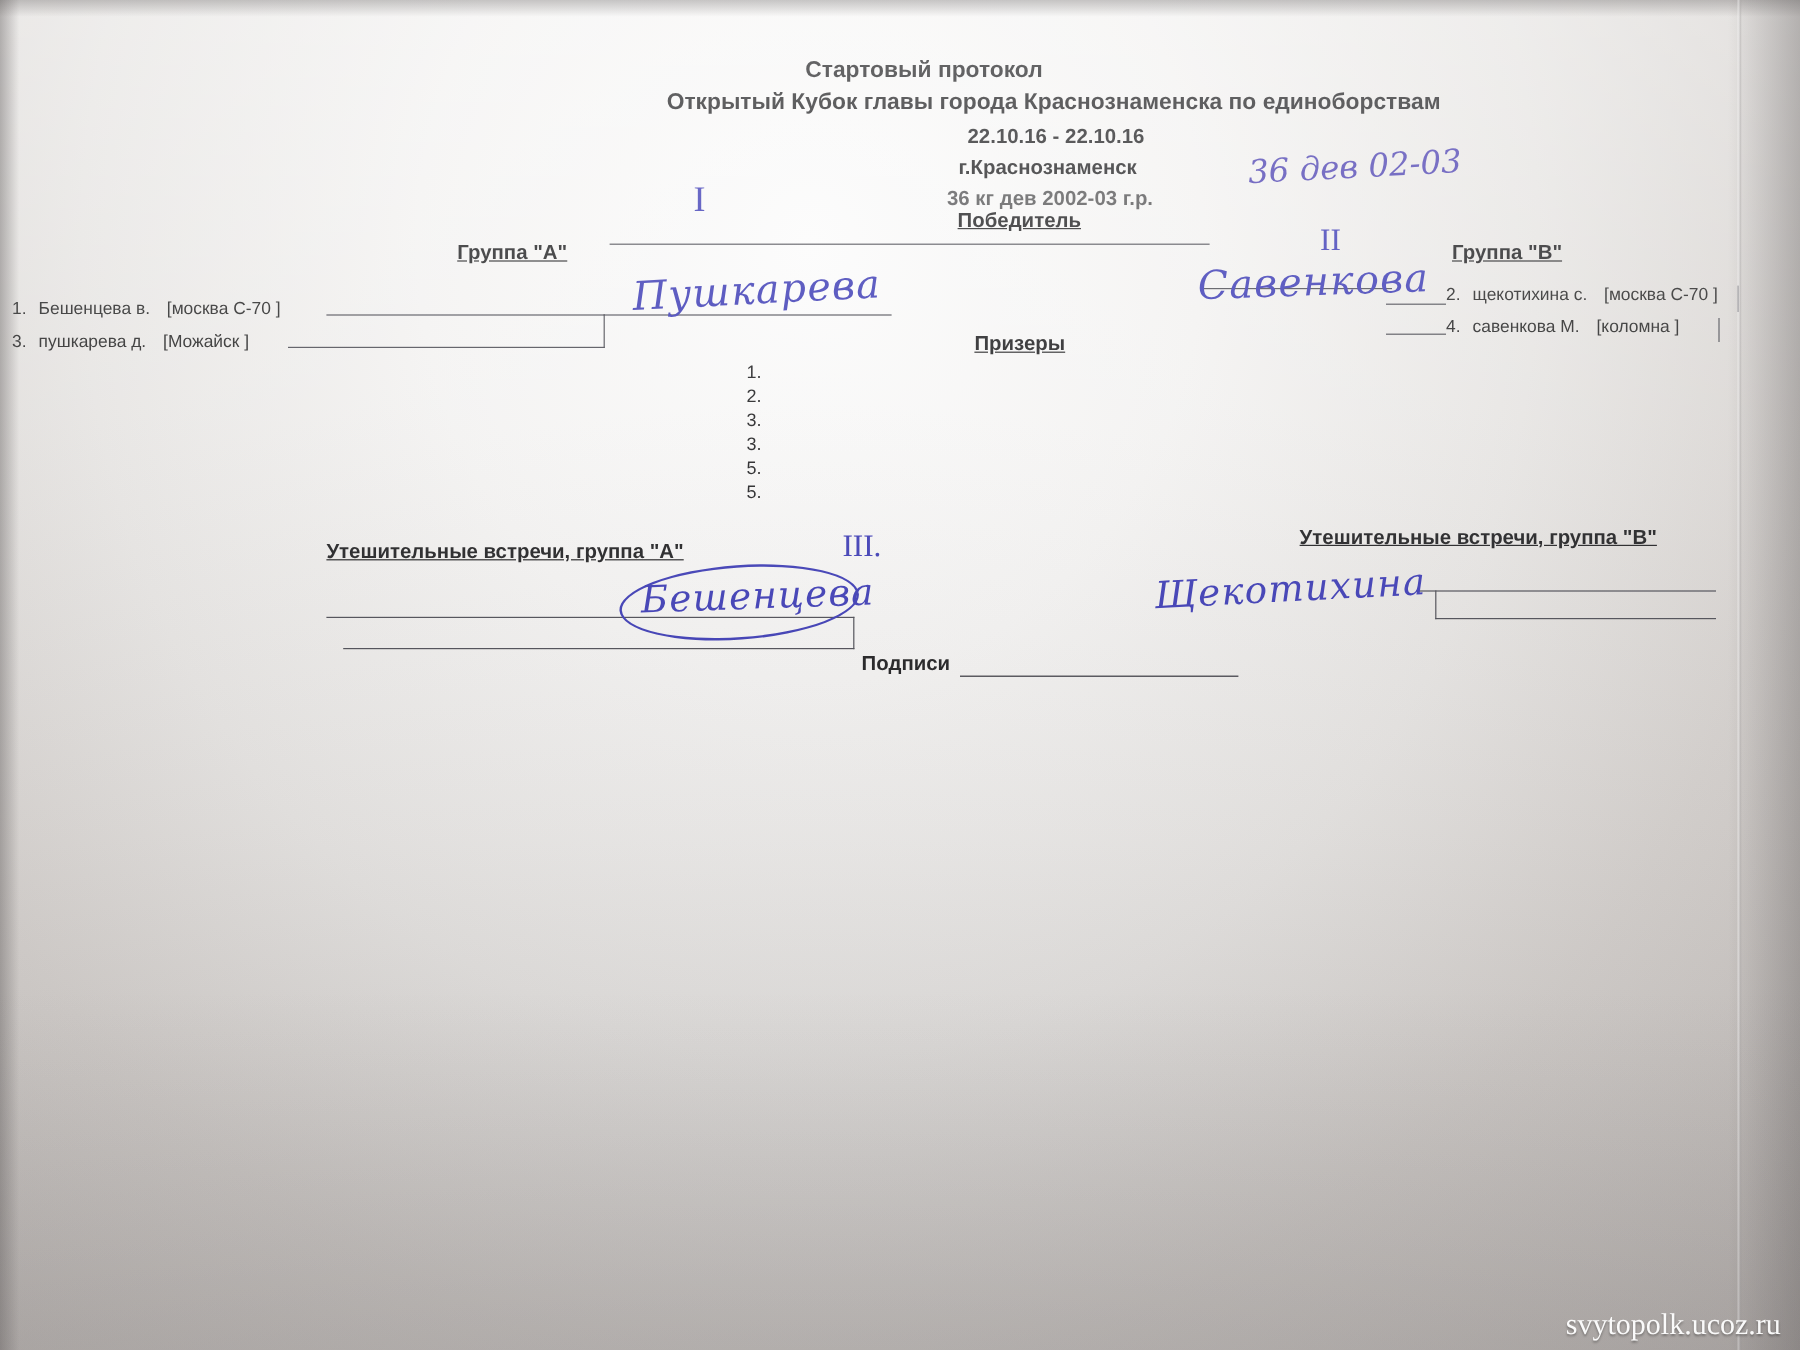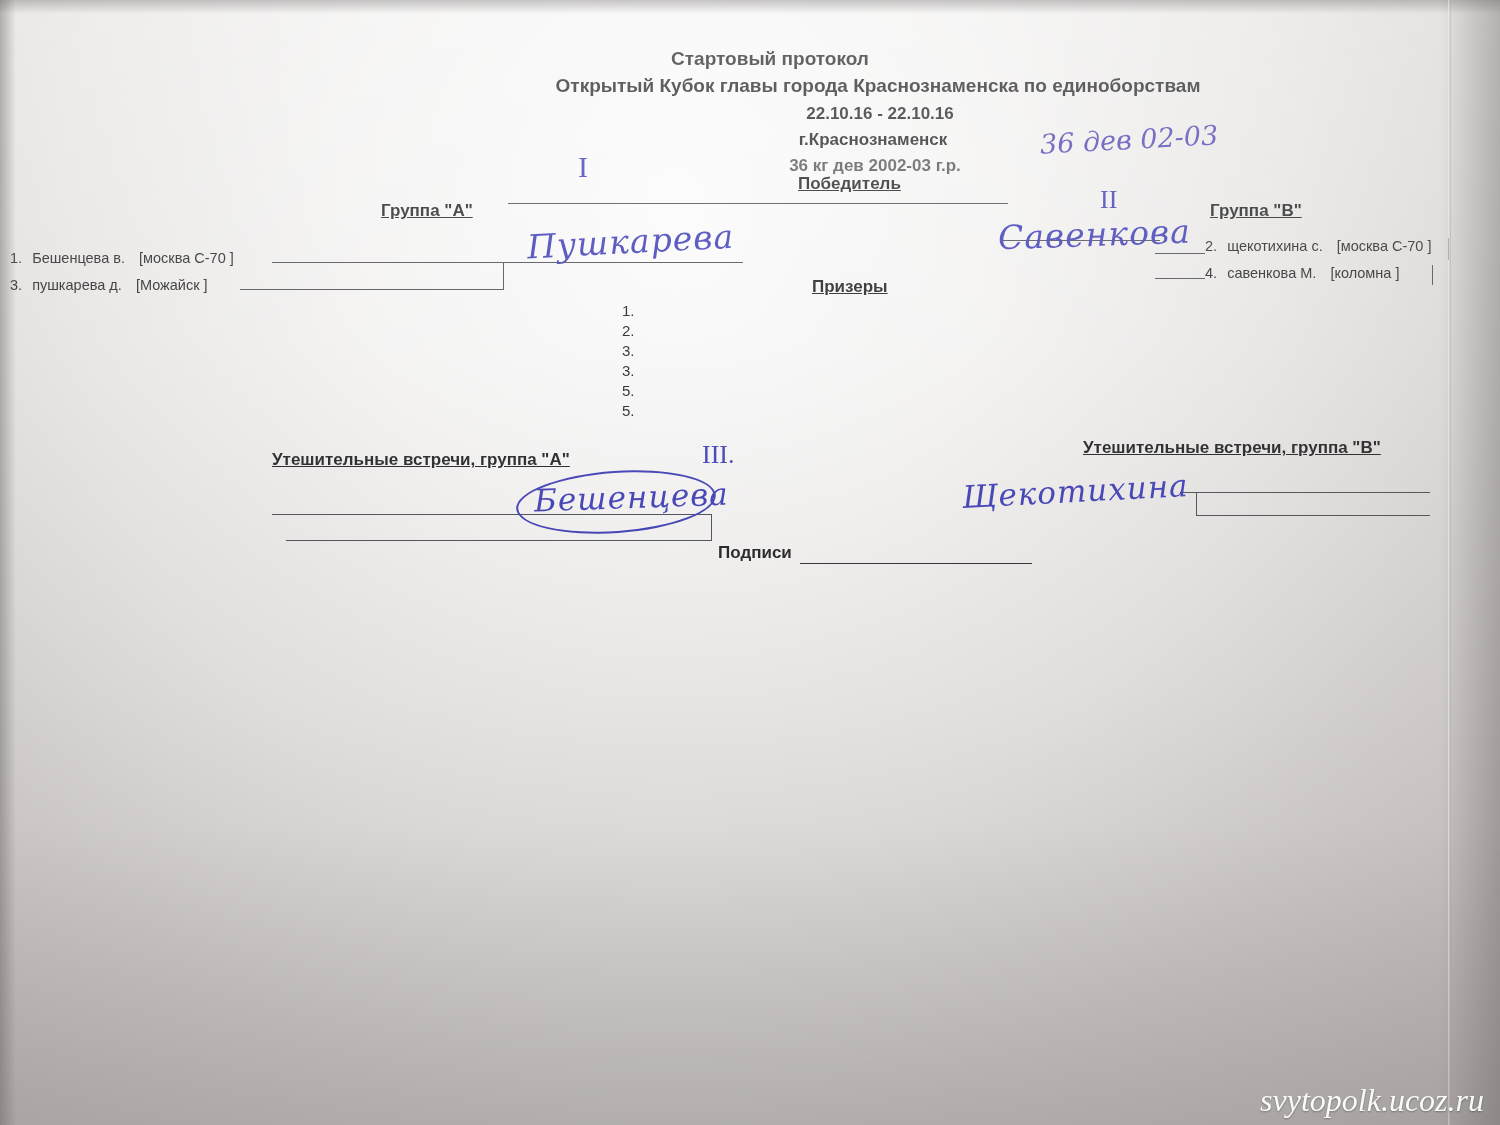--- a/index.html
+++ b/index.html
@@ -74,21 +74,21 @@
   .circle-mark{
     position:absolute;border:2.5px solid #3a39b4;border-radius:50%;
     transform:rotate(-4deg);
     pointer-events:none;
   }
 
   .prize-list{position:absolute;font-size:15px;color:#1d1d1f;line-height:20px;}
   .watermark{
     position:absolute;right:16px;bottom:6px;
     font-family:"Liberation Serif", serif;
-    font-style:italic;font-size:32px;color:#ffffff;
+    font-size:25px;color:#ffffff;
     text-shadow:0 1px 2px rgba(0,0,0,0.35);
     opacity:0.95;
   }
   .sig-line{position:absolute;height:1px;background:#2b2b33;}
 </style>
 </head>
 <body>
 
 <div id="page">
 

